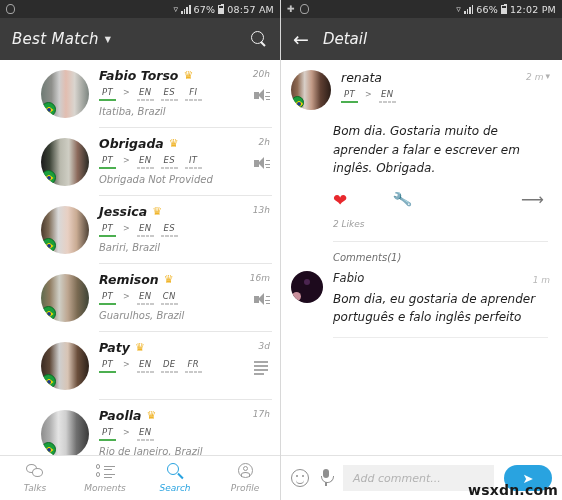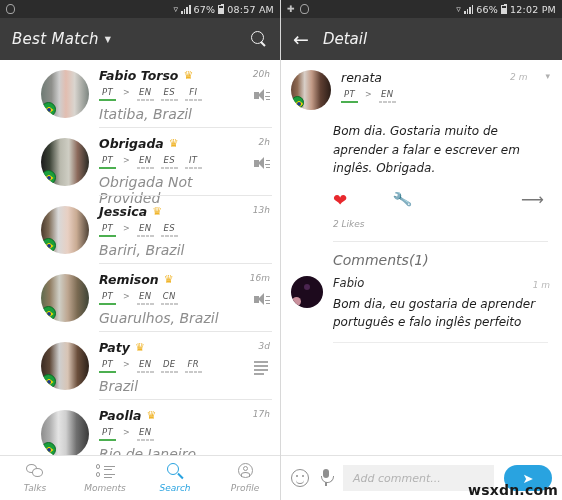--- a/index.html
+++ b/index.html
@@ -70,21 +70,21 @@
   .uname { font-family:"DejaVu Sans",sans-serif; font-style:italic; font-weight:bold;
            font-size:12.5px; color:#1c1c1c; }
   .crown { margin-left:5px; font-size:11px; color:#f0b429; line-height:1; }
   .langs { display:flex; align-items:flex-end; gap:7px; margin-top:4px; }
   .lang { display:flex; flex-direction:column; align-items:center; }
   .lang-code { font-size:8.5px; font-style:italic; color:#555; letter-spacing:.3px; }
   .lv-bar { margin-top:2px; width:17px; height:2px; display:flex; gap:1px; }
   .lv-bar.solid { background:#4caf50; }
   .lv-bar.seg i { flex:1; background:#c9c9c9; height:2px; display:block; }
   .arrow-sep { font-size:8px; color:#888; padding-bottom:4px; }
-  .loc { margin-top:5px; font-size:14px; font-style:italic; color:#8d8d8d; }
+  .loc { margin-top:5px; font-size:10px; font-style:italic; color:#8d8d8d; }
 
   .row-right { width:46px; display:flex; flex-direction:column; align-items:flex-end;
                flex:0 0 46px; padding-top:1px; }
   .time { font-size:9px; font-style:italic; color:#9a9a9a; }
   .r-ico { margin-top:10px; width:16px; height:14px; position:relative; opacity:.65; }
   .spk-body{position:absolute;left:0;top:3px;width:5px;height:7px;background:#6d6d6d;}
   .spk-cone{position:absolute;left:4px;top:0;width:0;height:0;border-top:6.5px solid transparent;
             border-bottom:6.5px solid transparent;border-right:6px solid #6d6d6d;}
   .spk-w{position:absolute;right:0;width:5px;height:1.4px;background:#6d6d6d;}
   .spk-w.a{top:3px;width:4px;} .spk-w.b{top:6.5px;width:5.5px;} .spk-w.c{top:10px;width:4px;}
@@ -108,32 +108,32 @@
   .prof-o{position:absolute;left:2px;top:0;width:15px;height:15px;border:1.4px solid #9b9b9b;border-radius:50%;}
   .prof-h{position:absolute;left:7px;top:3px;width:5px;height:5px;border:1.4px solid #9b9b9b;border-radius:50%;}
   .prof-b{position:absolute;left:5px;top:9px;width:9px;height:5px;border:1.4px solid #9b9b9b;border-radius:50% 50% 0 0;border-bottom:none;}
 
   
   .detail-scroll { position:absolute; top:60px; bottom:45px; left:0; right:0; overflow:hidden; }
   .post-head { display:flex; padding:10px 12px 0 10px; }
   .p-av { width:40px; height:40px; border-radius:50%; position:relative; overflow:hidden; flex:0 0 40px; }
   .p-info { flex:1; padding-left:10px; }
   .p-name { font-family:"DejaVu Sans",sans-serif; font-style:italic; font-size:12.5px; color:#1c1c1c; }
-  .p-right { display:flex; align-items:flex-start; gap:18px; padding-top:2px; }
+  .p-right { display:flex; align-items:flex-start; gap:2px; padding-top:2px; }
   .p-time { font-size:9px; font-style:italic; color:#b4b4b4; }
   .chev { font-size:9px; color:#b0b0b0; line-height:1; }
   .p-text { padding:12px 14px 0 52px; font-family:"DejaVu Sans",sans-serif; font-style:italic;
             font-size:12px; line-height:1.55; color:#1f1f1f; }
   .actions { display:flex; align-items:center; padding:14px 18px 0 52px; }
   .heart { color:#e8282d; font-size:17px; line-height:1; }
   .wrench { margin-left:46px; font-size:15px; color:#777; line-height:1; transform:rotate(-10deg); }
   .share { margin-left:auto; font-size:16px; color:#777; line-height:1; }
   .likes { padding:10px 0 0 52px; font-size:9px; font-style:italic; color:#a0a0a0; }
   .div-line { margin:12px 14px 0 52px; height:1px; background:#e9e9e9; }
-  .cm-title { padding:10px 0 0 52px; font-size:14px; font-style:italic; color:#6e6e6e; }
+  .cm-title { padding:10px 0 0 52px; font-size:10px; font-style:italic; color:#6e6e6e; }
   .cm-row { display:flex; padding:8px 12px 0 10px; }
   .cm-av { width:32px; height:32px; border-radius:50%; flex:0 0 32px; position:relative;
            overflow:hidden; background:#1d0a1d; }
   .cm-av:after{content:"";position:absolute;left:1px;bottom:2px;width:9px;height:9px;border-radius:50%;background:#c9909c;}
   .cm-av:before{content:"";position:absolute;left:13px;top:8px;width:6px;height:6px;border-radius:50%;background:#4b2550;}
   .cm-body { flex:1; padding-left:10px; }
   .cm-name { font-family:"DejaVu Sans",sans-serif; font-style:italic; font-size:11.5px; color:#2a2a2a; }
   .cm-time { font-size:9px; font-style:italic; color:#b8b8b8; }
   .cm-text { margin-top:5px; font-family:"DejaVu Sans",sans-serif; font-style:italic;
              font-size:12px; line-height:1.55; color:#1f1f1f; }
@@ -439,21 +439,20 @@
             <span class="lang">
                 <span class="lang-code">FR</span>
                 <span class="lv-bar seg">
                   <i></i>
                   <i></i>
                   <i></i>
                   <i></i>
                 </span>
               </span>
           </div>
-          <div class="loc">Brazil</div>
         </div>
         <div class="row-right">
           <span class="time">3d</span>
           <span class="r-ico lines-ico">
             <i></i>
               <i></i>
               <i></i>
               <i></i>
           </span>
         </div>

